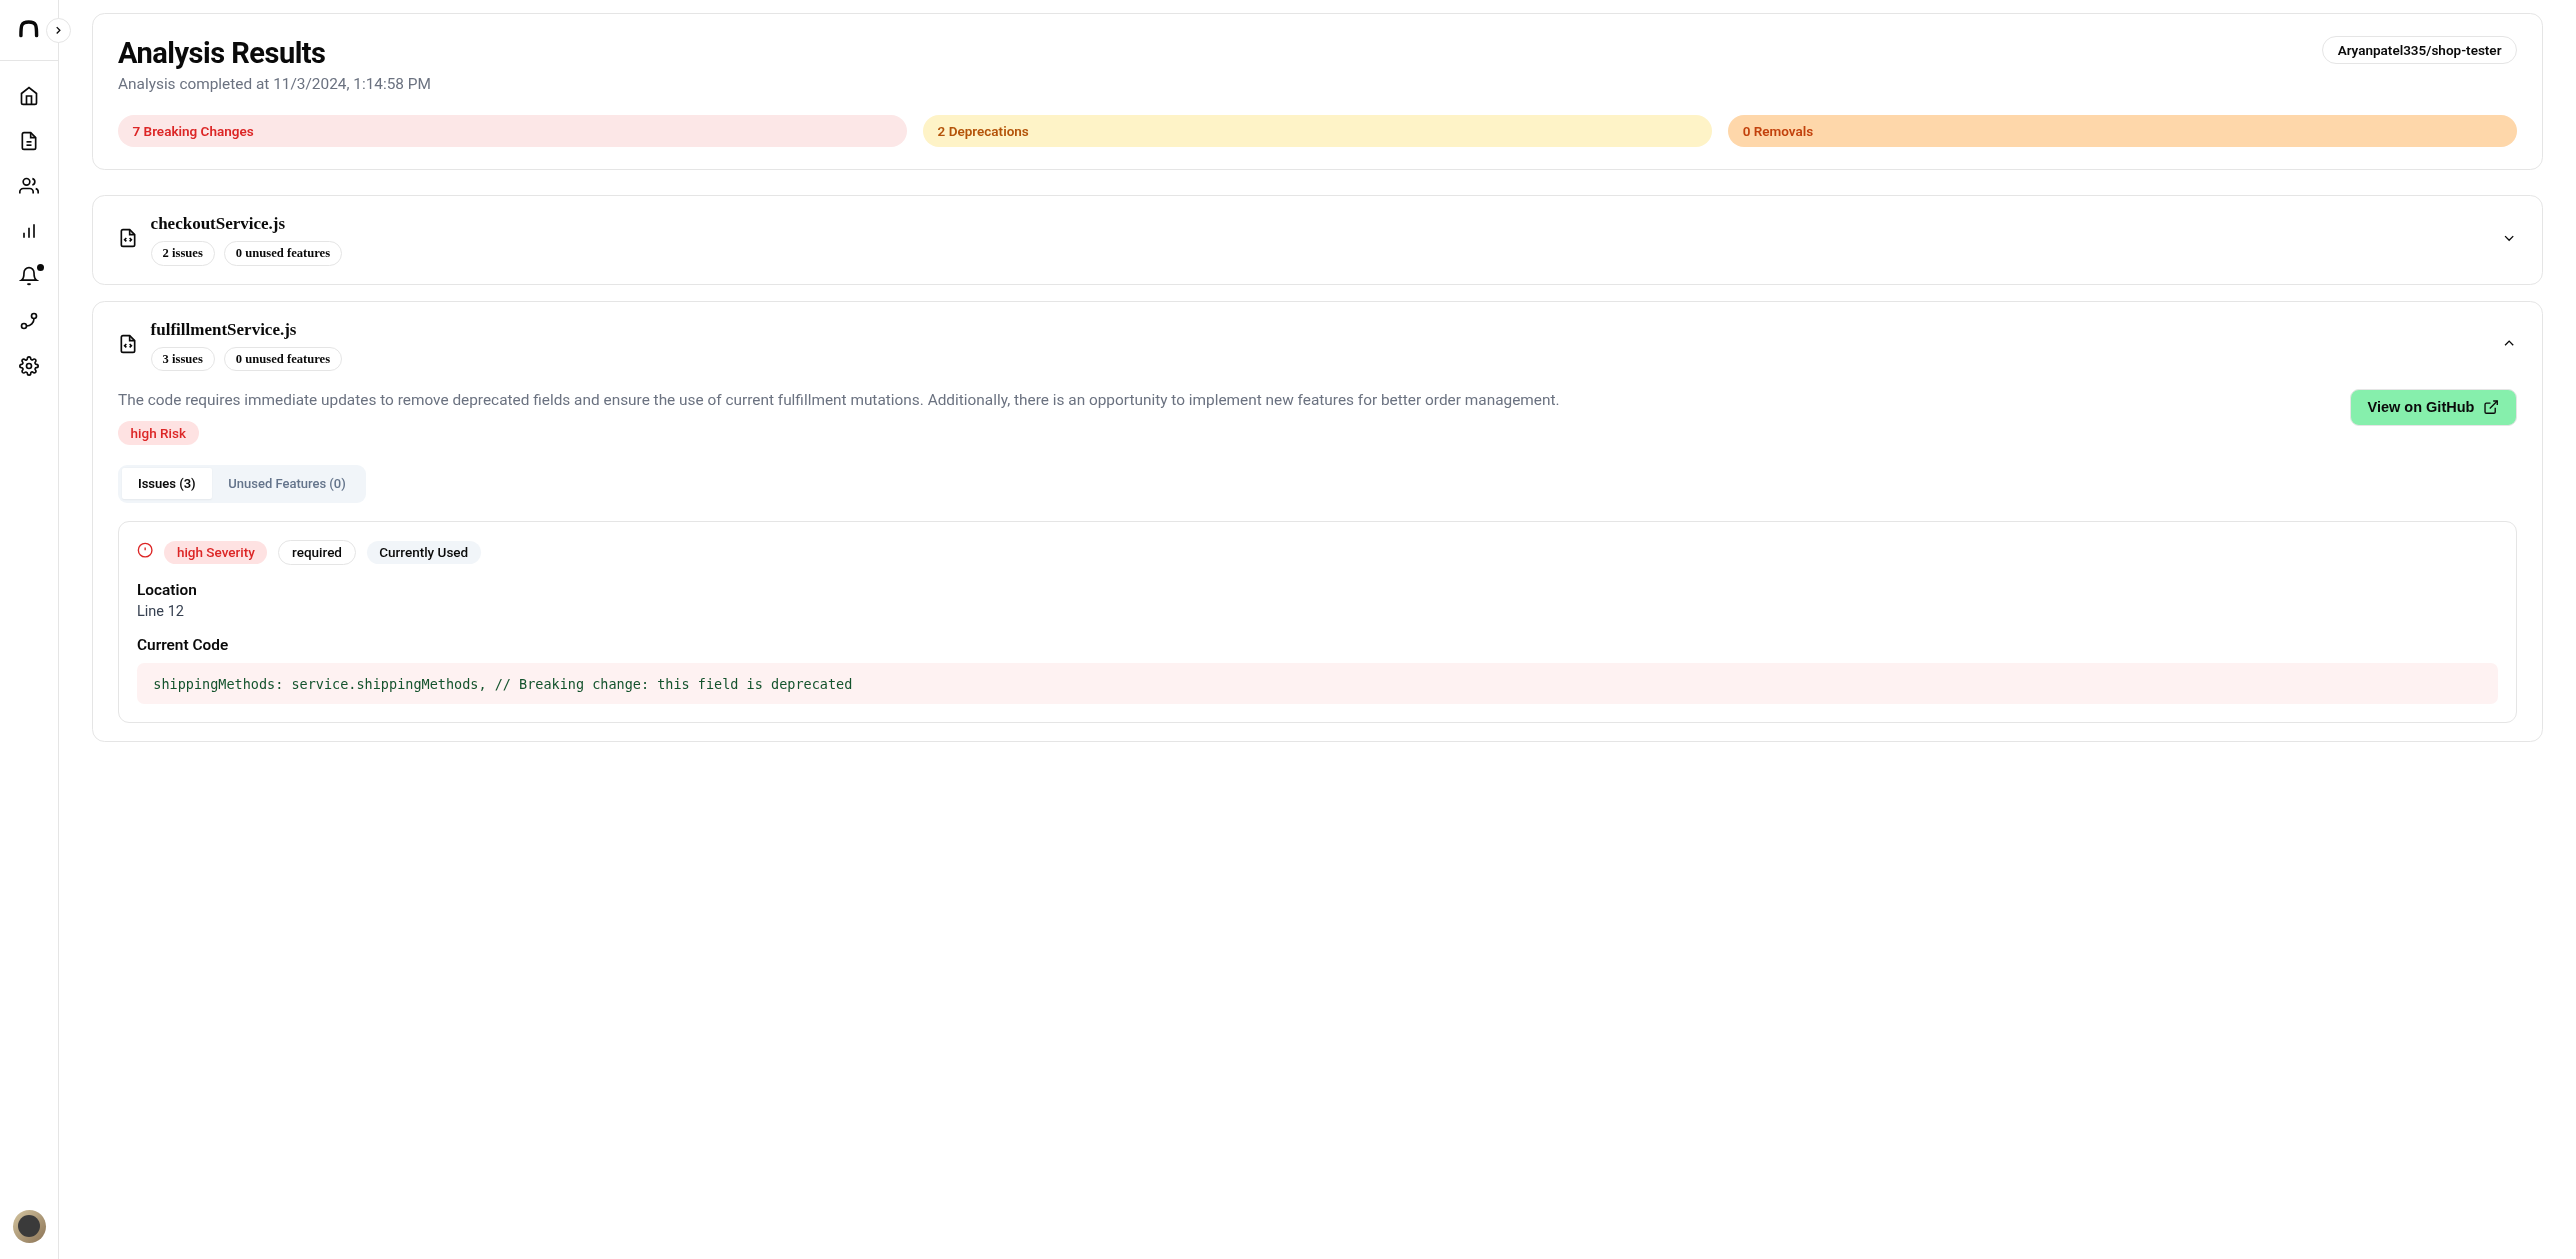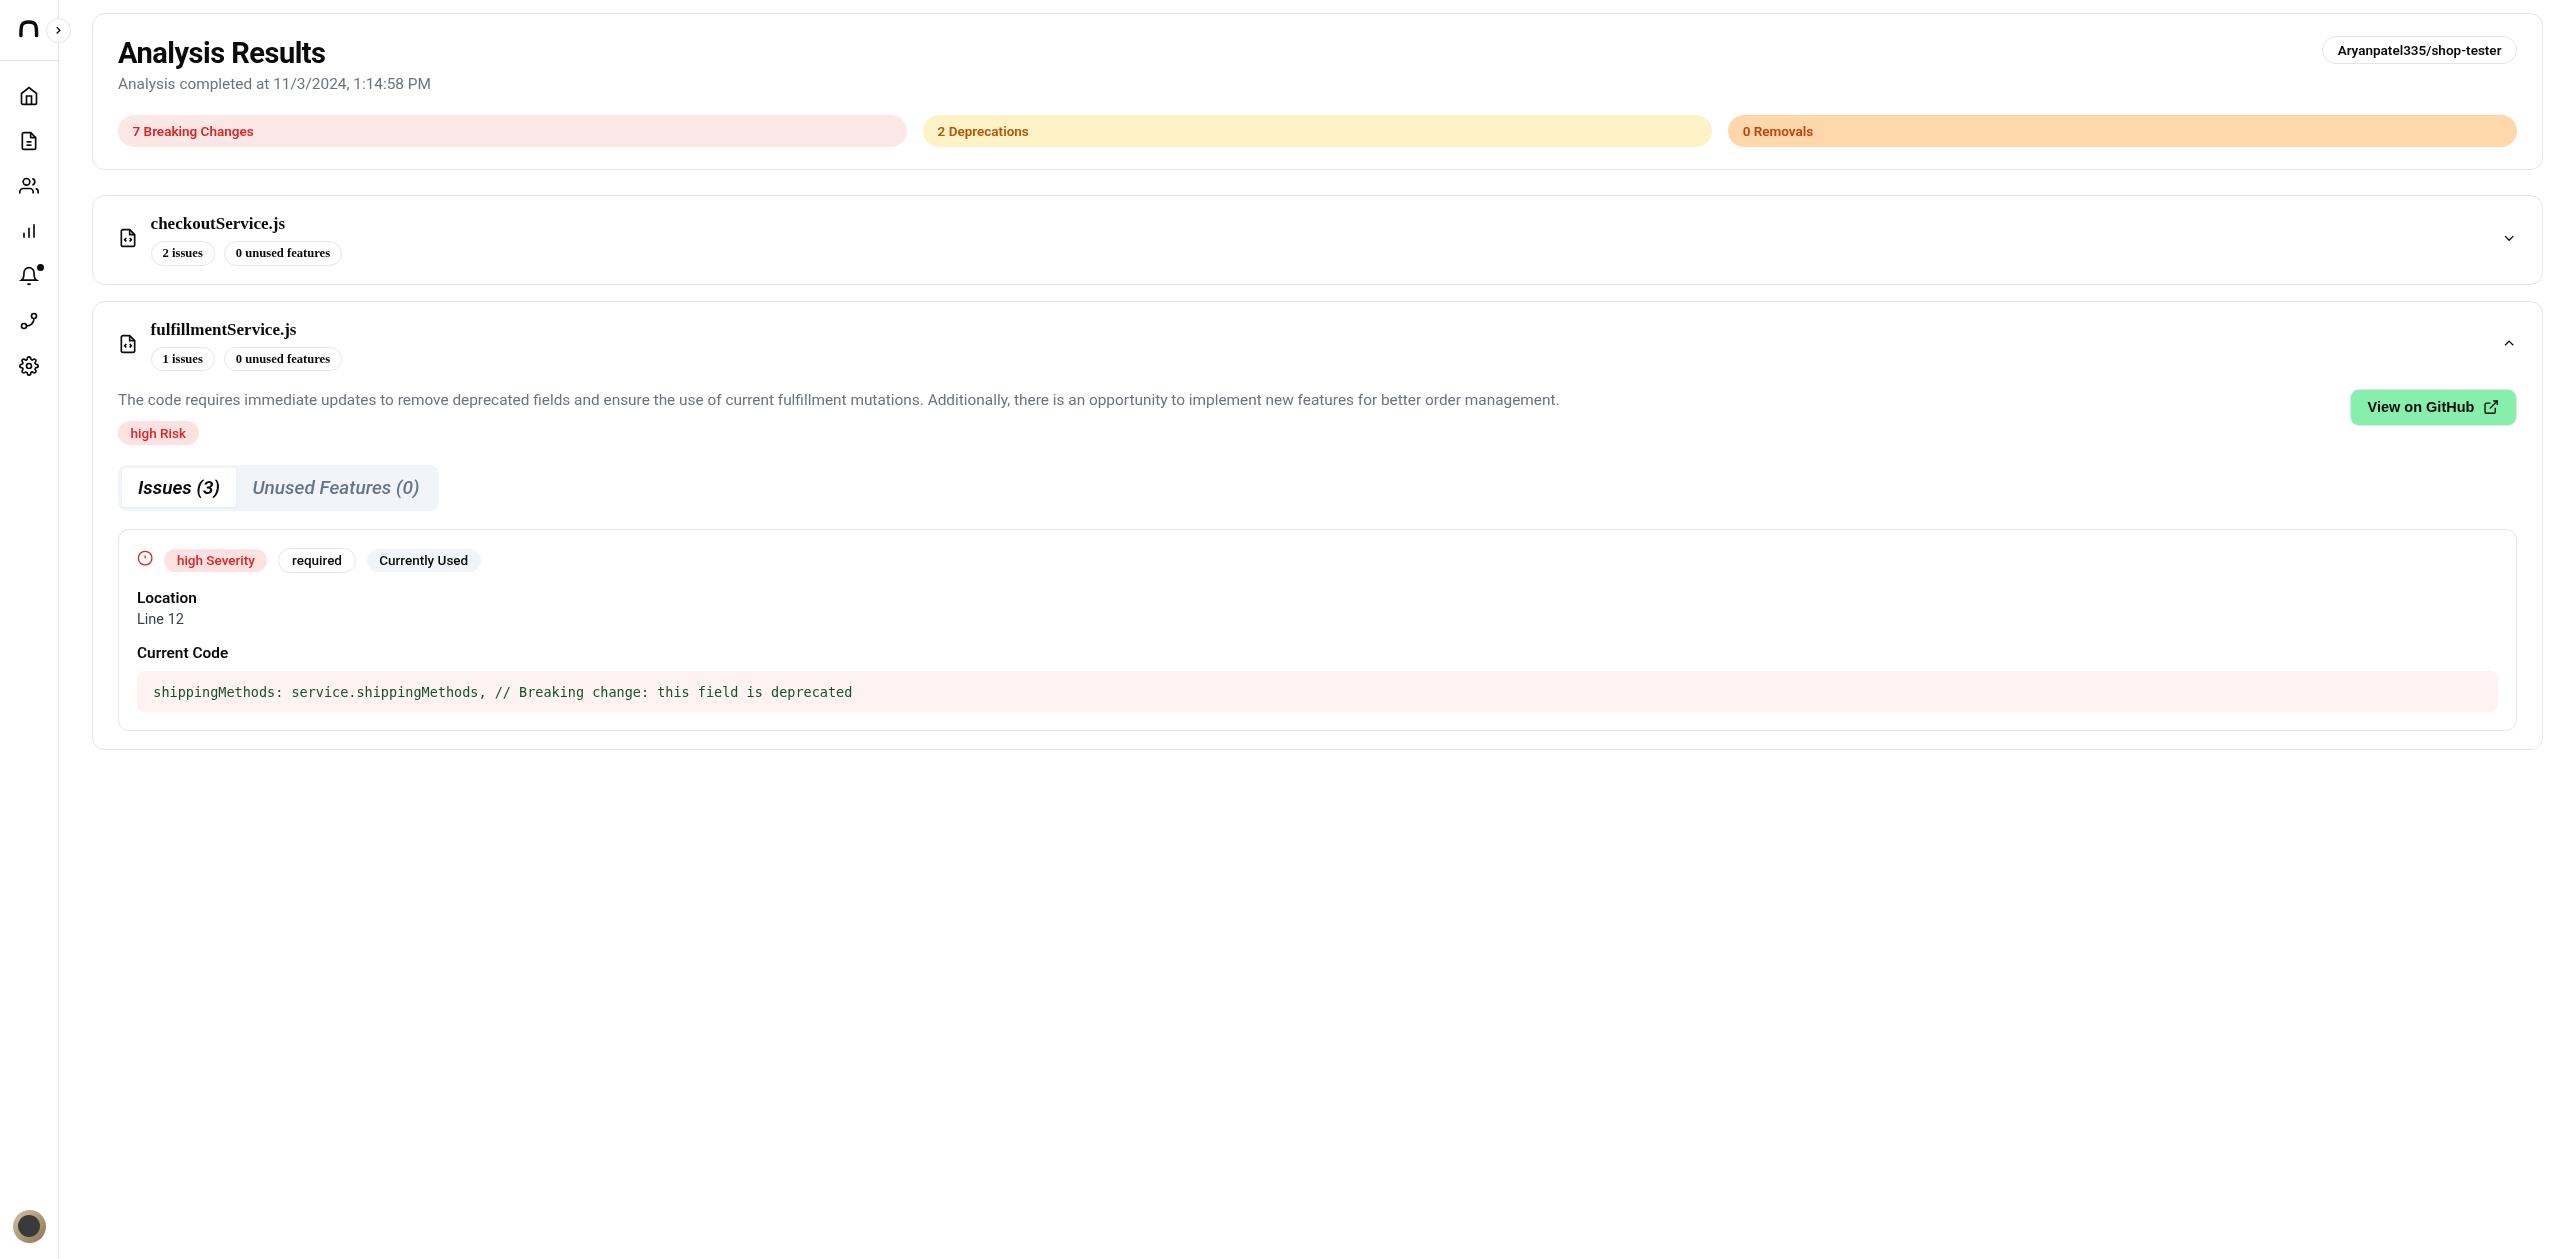--- a/index.html
+++ b/index.html
@@ -209,25 +209,24 @@
 .tabs {
   display: inline-flex;
   background: #f1f5f9;
   border-radius: 9px;
   padding: 3.6px;
   margin-top: 20px;
 }
 .tab {
   padding: 8.1px 16.3px;
   border-radius: 2px;
-  font-size: 19px;
+  font-size: 13px;
   font-weight: 500;
   cursor: pointer;
   color: #64748b;
-  font-style: italic;
 }
 .tab.active {
   background: #fff;
   color: #0a0a0a;
   font-weight: 600;
   box-shadow: 0 0.9px 1.8px rgba(0,0,0,0.05);
 }
 
 .issue-card {
   border: 0.9px solid #e5e5e5;
@@ -418,21 +417,21 @@
           <svg width="20" height="20" viewBox="0 0 24 24" fill="none" stroke="#0a0a0a" stroke-width="2">
             <path d="M14 2H6a2 2 0 0 0-2 2v16a2 2 0 0 0 2 2h12a2 2 0 0 0 2-2V8z"></path>
             <polyline points="14 2 14 8 20 8"></polyline>
             <polyline points="10 12 8 14 10 16"></polyline>
             <polyline points="14 12 16 14 14 16"></polyline>
           </svg>
         </div>
         <div class="file-info">
           <div class="file-name">fulfillmentService.js</div>
           <div class="file-badges">
-            <span class="file-badge">1 issues</span>
+            <span class="file-badge">3 issues</span>
             <span class="file-badge">0 unused features</span>
           </div>
         </div>
         <div class="chevron">
           <svg width="16.3" height="16.3" viewBox="0 0 24 24" fill="none" stroke="#0a0a0a" stroke-width="2">
             <polyline points="18 15 12 9 6 15"></polyline>
           </svg>
         </div>
       </div>
 

